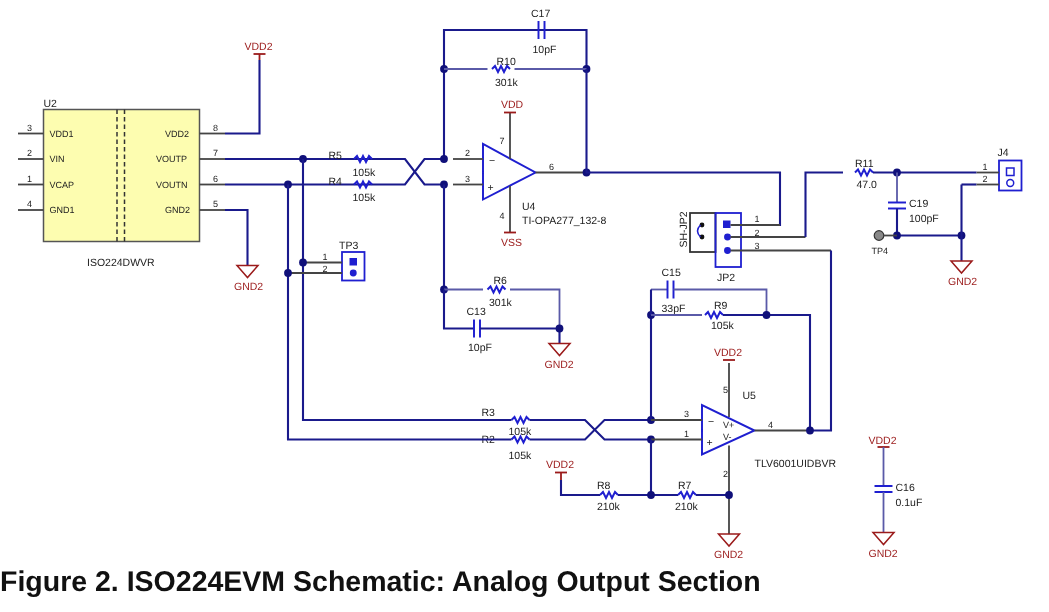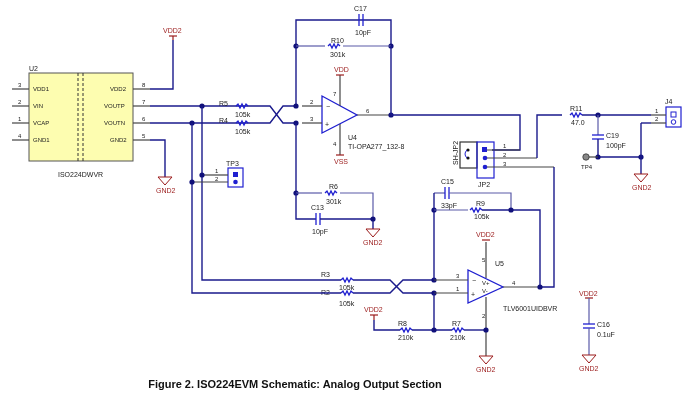--- a/index.html
+++ b/index.html
@@ -7,21 +7,21 @@
   svg { position:absolute; left:0; top:0; }
   .wire { stroke:#1a1a8c; stroke-width:1.4; fill:none; }
   .wire2 { stroke:#5a5aa8; stroke-width:1.2; fill:none; }
   .pin { stroke:#444; stroke-width:1.2; fill:none; }
   .pwr { stroke:#9b1b1b; stroke-width:1.2; fill:none; }
   .comp { stroke:#1f1fd0; stroke-width:1.3; fill:none; }
   .dot { fill:#10107a; }
   .lbl { font-family:"Liberation Sans", sans-serif; font-size:7px; fill:#222; }
   .lbl-s { font-family:"Liberation Sans", sans-serif; font-size:6px; fill:#222; }
   .pwrlbl { font-family:"Liberation Sans", sans-serif; font-size:7px; fill:#9b1b1b; }
-  .caption { position:absolute; left:0; width:590px; top:378px; text-align:center; font-family:"Liberation Sans", sans-serif; font-weight:bold; font-size:11px; color:#111; }
+  .caption { position:absolute; left:0; width:590px; top:378px; text-align:left; font-family:"Liberation Sans", sans-serif; font-weight:bold; font-size:19px; color:#111; }
 </style>
 </head>
 <body>
 
 <svg width="699" height="408" viewBox="0 0 699 408">
 
   <g>
     <rect x="29" y="73" width="104" height="88" fill="#fdfdb0" stroke="#555" stroke-width="1"></rect>
     <line x1="78" y1="73" x2="78" y2="161" stroke="#333" stroke-width="1" stroke-dasharray="3,2"></line>
     <line x1="83" y1="73" x2="83" y2="161" stroke="#333" stroke-width="1" stroke-dasharray="3,2"></line>

